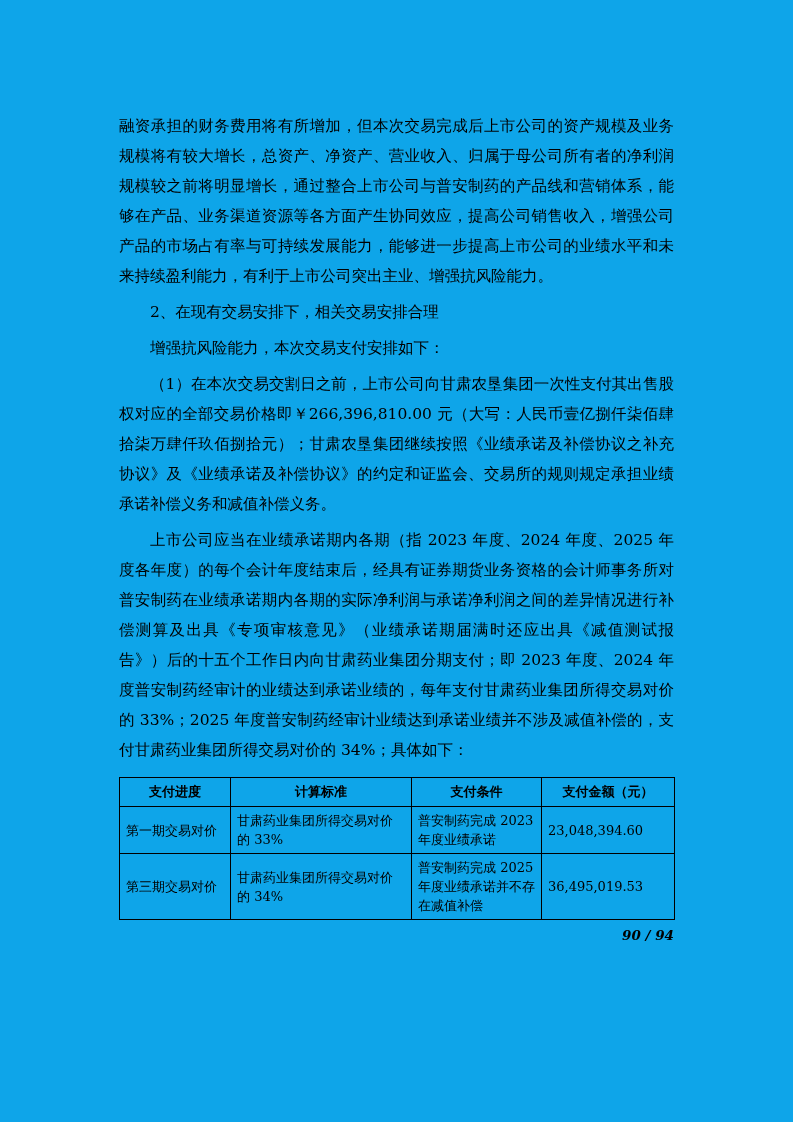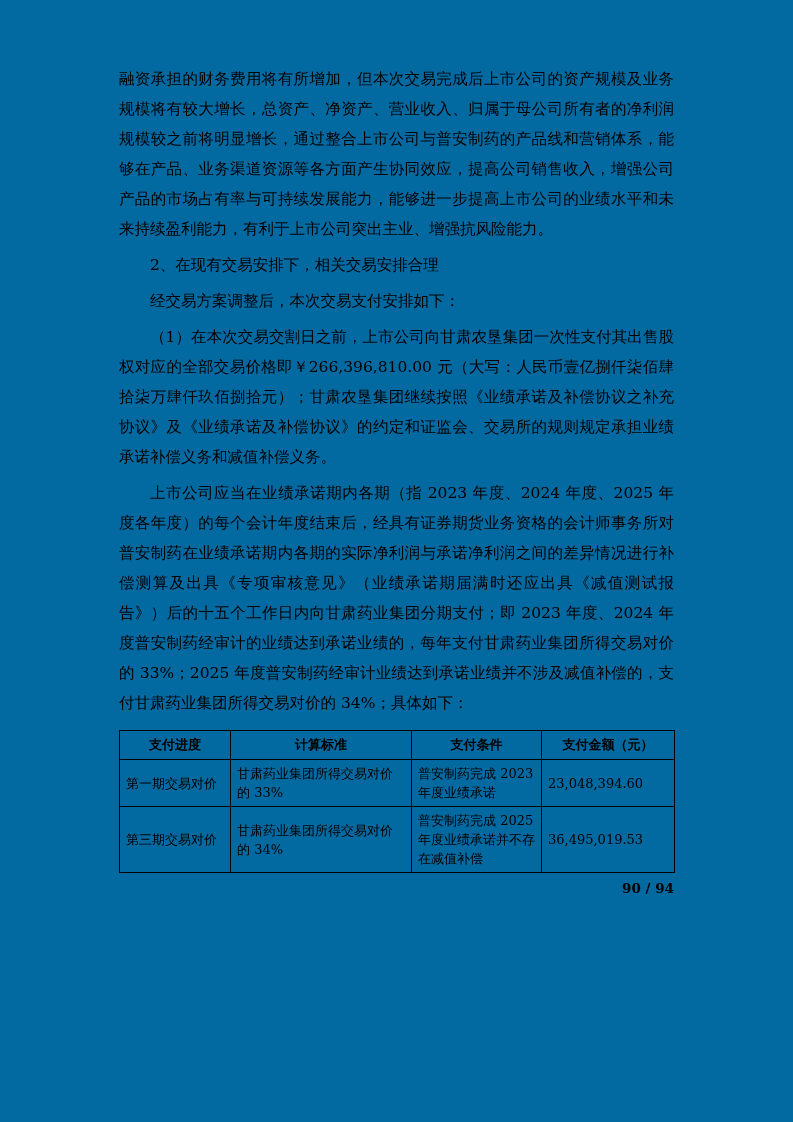--- a/index.html
+++ b/index.html
@@ -2,24 +2,24 @@
 <html><head>
 <meta charset="utf-8">
 <style>
   * { margin: 0; padding: 0; box-sizing: border-box; }
   html, body { background: #ffffff; }
   .page {
     position: relative;
     width: 793px;
     height: 1122px;
     margin: 0 auto;
-    background: #0369a1;
+    background: #0ea5e9;
     color: #000000;
     font-family: "DejaVu Serif", "Liberation Serif", serif;
-    padding: 64px 119px 0 119px;
+    padding: 111px 119px 0 119px;
     overflow: hidden;
   }
   .content { width: 555px; }
   .para {
     font-size: 15.5px;
     line-height: 30px;
     text-align: justify;
     margin-bottom: 6px;
     word-break: break-all;
   }
@@ -52,31 +52,32 @@
   col.c2 { width: 181px; }
   col.c3 { width: 130px; }
   col.c4 { width: 133px; }
   td.amount { text-align: center; }
   .page-footer {
     margin-top: 6px;
     text-align: right;
     font-weight: bold;
     font-size: 13.5px;
     line-height: 18px;
+    font-style: italic;
   }
 </style>
 </head>
 <body>
 
 <div class="page">
   <div class="content">
 
     <p class="para">融资承担的财务费用将有所增加，但本次交易完成后上市公司的资产规模及业务规模将有较大增长，总资产、净资产、营业收入、归属于母公司所有者的净利润规模较之前将明显增长，通过整合上市公司与普安制药的产品线和营销体系，能够在产品、业务渠道资源等各方面产生协同效应，提高公司销售收入，增强公司产品的市场占有率与可持续发展能力，能够进一步提高上市公司的业绩水平和未来持续盈利能力，有利于上市公司突出主业、增强抗风险能力。</p>
     <p class="para indent">2、在现有交易安排下，相关交易安排合理</p>
-    <p class="para indent">经交易方案调整后，本次交易支付安排如下：</p>
+    <p class="para indent">增强抗风险能力，本次交易支付安排如下：</p>
     <p class="para indent">（1）在本次交易交割日之前，上市公司向甘肃农垦集团一次性支付其出售股权对应的全部交易价格即￥266,396,810.00 元（大写：人民币壹亿捌仟柒佰肆拾柒万肆仟玖佰捌拾元）；甘肃农垦集团继续按照《业绩承诺及补偿协议之补充协议》及《业绩承诺及补偿协议》的约定和证监会、交易所的规则规定承担业绩承诺补偿义务和减值补偿义务。</p>
     <p class="para indent">上市公司应当在业绩承诺期内各期（指 2023 年度、2024 年度、2025 年度各年度）的每个会计年度结束后，经具有证券期货业务资格的会计师事务所对普安制药在业绩承诺期内各期的实际净利润与承诺净利润之间的差异情况进行补偿测算及出具《专项审核意见》（业绩承诺期届满时还应出具《减值测试报告》）后的十五个工作日内向甘肃药业集团分期支付；即 2023 年度、2024 年度普安制药经审计的业绩达到承诺业绩的，每年支付甘肃药业集团所得交易对价的 33%；2025 年度普安制药经审计业绩达到承诺业绩并不涉及减值补偿的，支付甘肃药业集团所得交易对价的 34%；具体如下：</p>
 
     <table class="pay-table">
       <colgroup>
         <col class="c1">
           <col class="c2">
           <col class="c3">
           <col class="c4">
       </colgroup>

